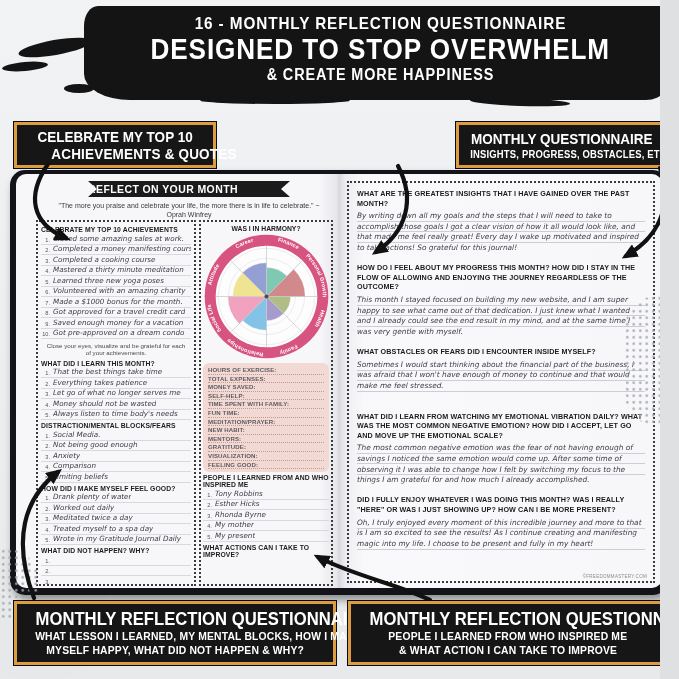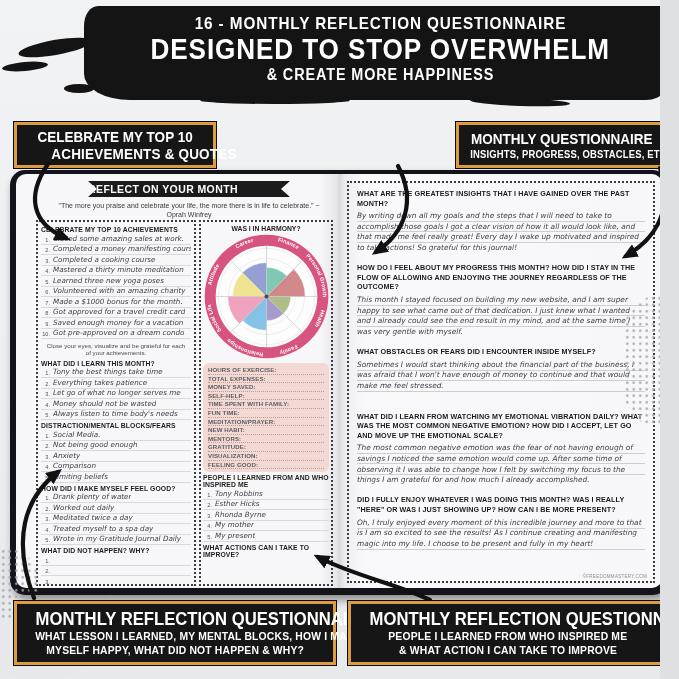--- a/index.html
+++ b/index.html
@@ -151,21 +151,21 @@
           <span class="num">10.</span>
           <span class="hand">Got pre-approved on a dream condo</span>
         </div>
       </div>
     <div class="note">Close your eyes, visualize and be grateful for each of your achievements.</div>
     <div class="sec-title">WHAT DID I LEARN THIS MONTH?</div>
     <div>
 
         <div class="row">
           <span class="num">1.</span>
-          <span class="hand">Tony the best things take time</span>
+          <span class="hand">That the best things take time</span>
         </div>
 
         <div class="row">
           <span class="num">2.</span>
           <span class="hand">Everything takes patience</span>
         </div>
 
         <div class="row">
           <span class="num">3.</span>
           <span class="hand">Let go of what no longer serves me</span>

